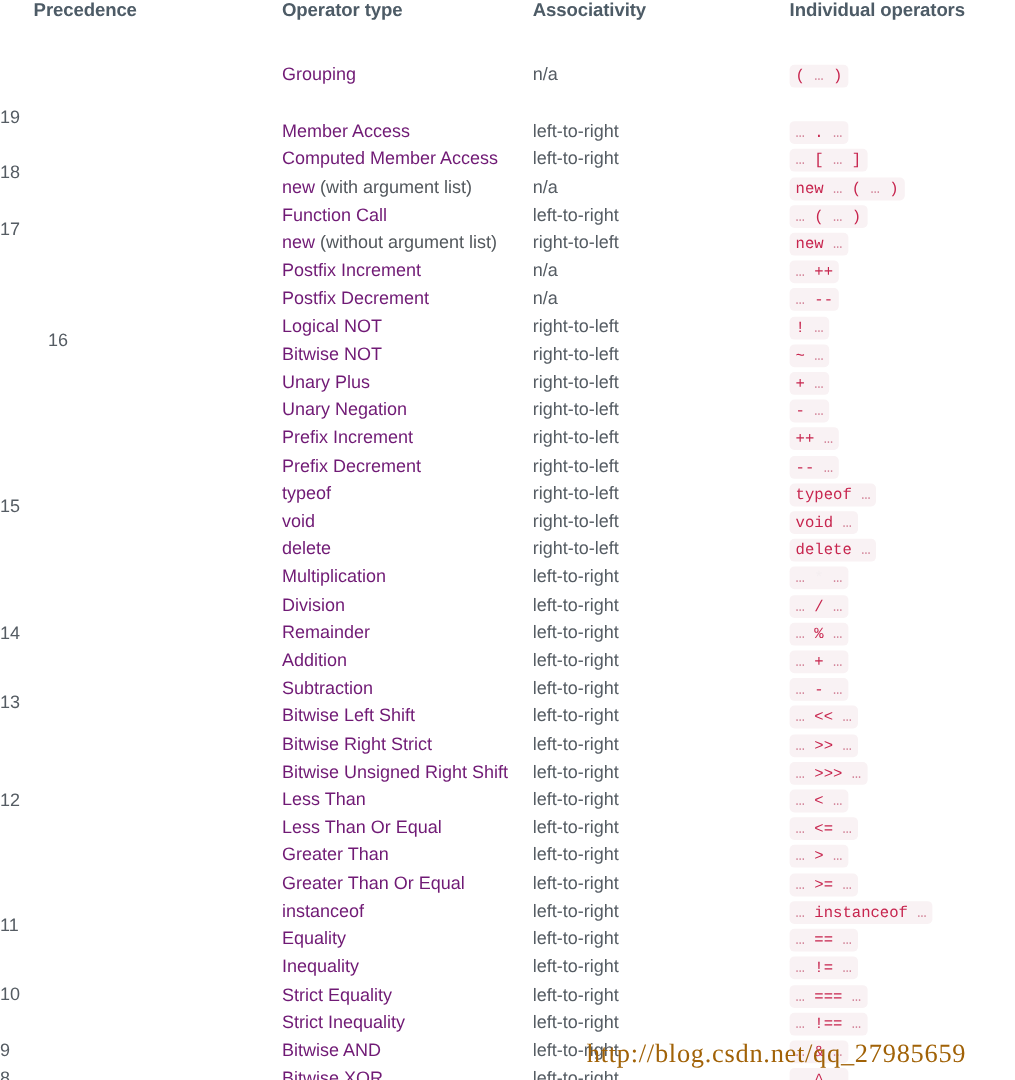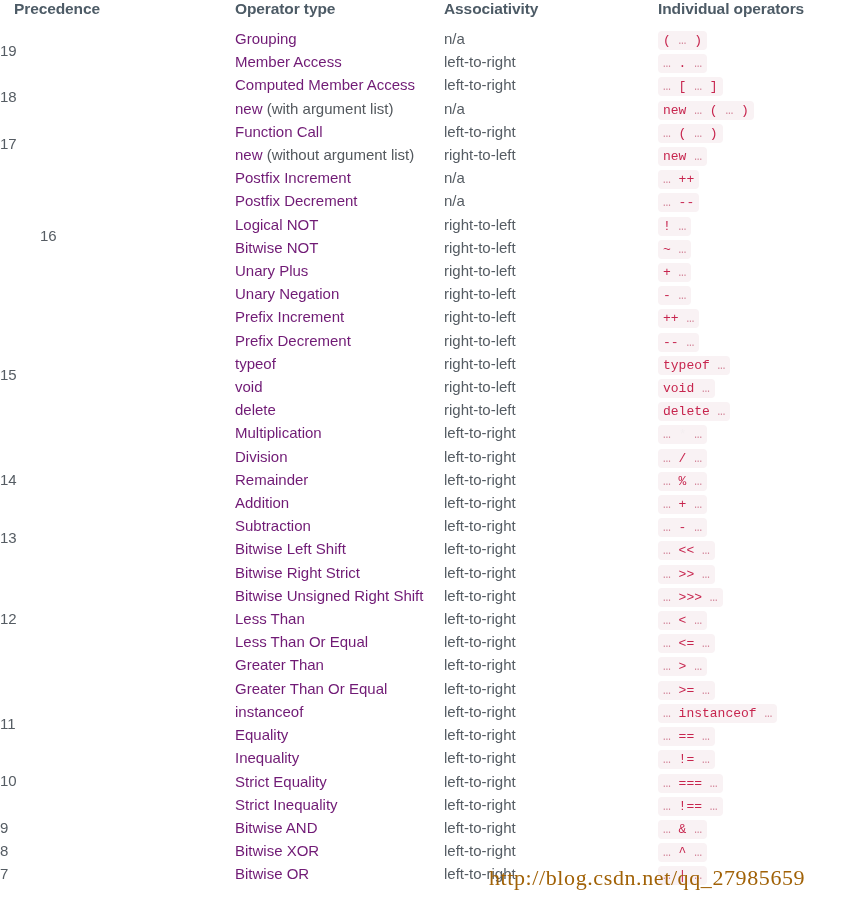--- a/index.html
+++ b/index.html
@@ -36,21 +36,21 @@
 
   table.optable th {
     text-align: left;
     font-weight: bold;
     color: #4d5b66;
     font-size: 15.5px;
     padding: 0 0 9px 0;
     vertical-align: top;
     letter-spacing: -0.1px;
   }
-  table.optable th.h-prec { padding-left: 14px; }
+  table.optable th.h-prec { padding-left: 28px; }
 
   table.optable td {
     padding: 0;
     vertical-align: middle;
     font-size: 15px;
     line-height: 23.2px;
     height: 23.2px;
     color: #555c63;
   }
 
@@ -131,21 +131,21 @@
     <thead>
       <tr>
         <th class="h-prec">Precedence</th>
         <th>Operator type</th>
         <th>Associativity</th>
         <th>Individual operators</th>
       </tr>
     </thead>
     <tbody id="tbody">
         <tr>
-          <td class="prec"><span style="display: inline-block; transform: translateY(11.6px);">19</span></td>
+          <td class="prec"><span style="display: inline-block; transform: translateY(11.6px); margin-top: 48px;">19</span></td>
           <td class="type"><span class="lnk">Grouping</span></td>
           <td class="assoc">n/a</td>
           <td class="ops"><code class="op">( <span class="dim">…</span> )</code></td>
         </tr>
         <tr>
           <td class="prec"></td>
           <td class="type"><span class="lnk">Member Access</span></td>
           <td class="assoc">left-to-right</td>
           <td class="ops"><code class="op"><span class="dim">…</span> . <span class="dim">…</span></code></td>
         </tr>

